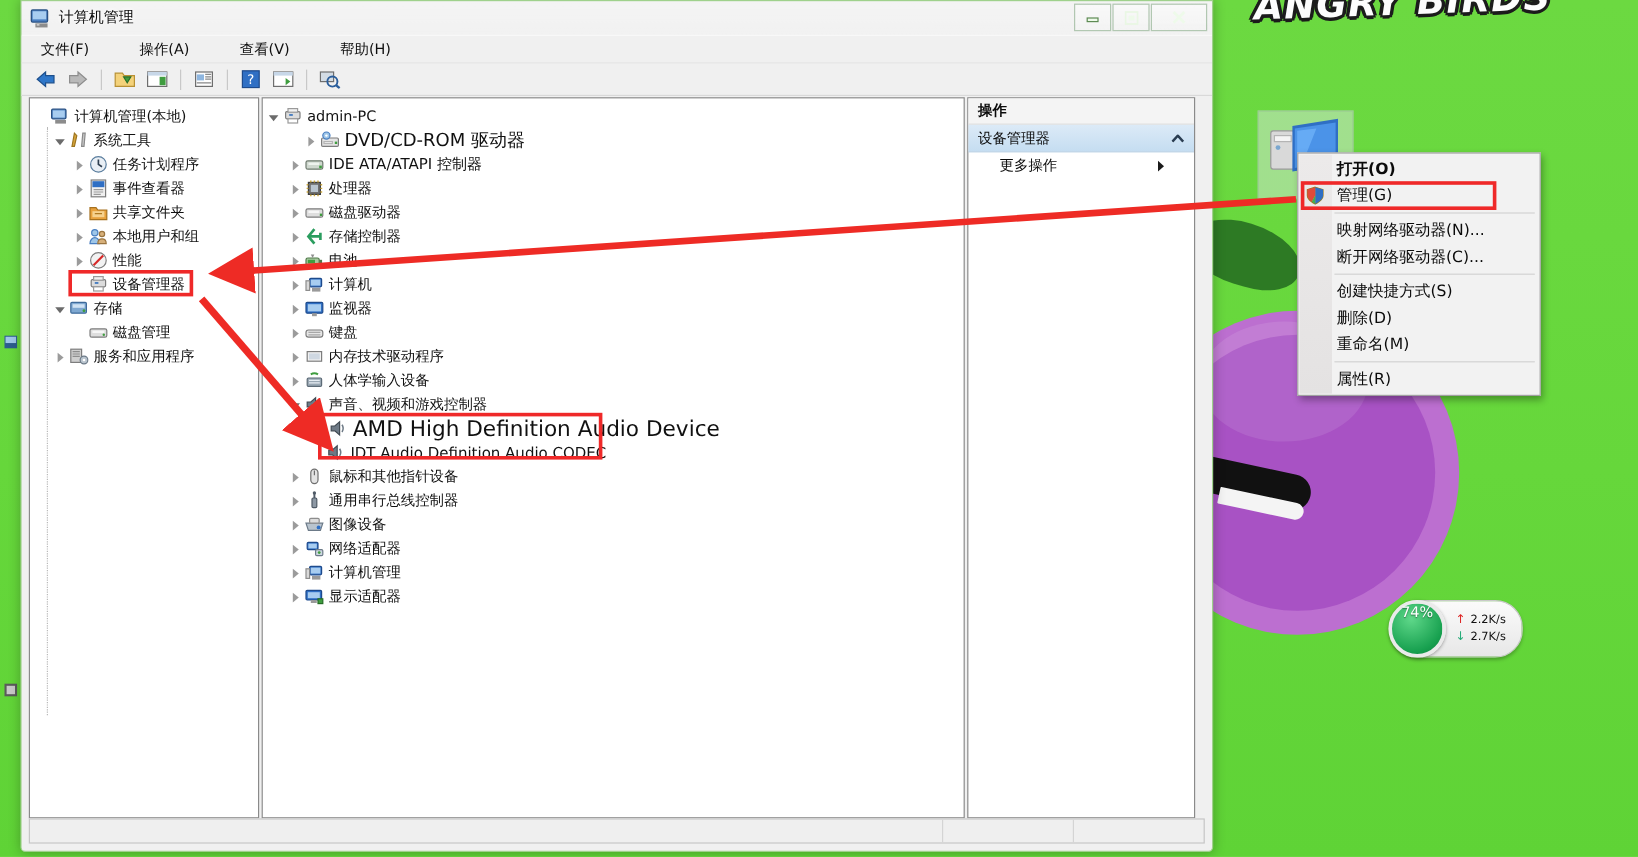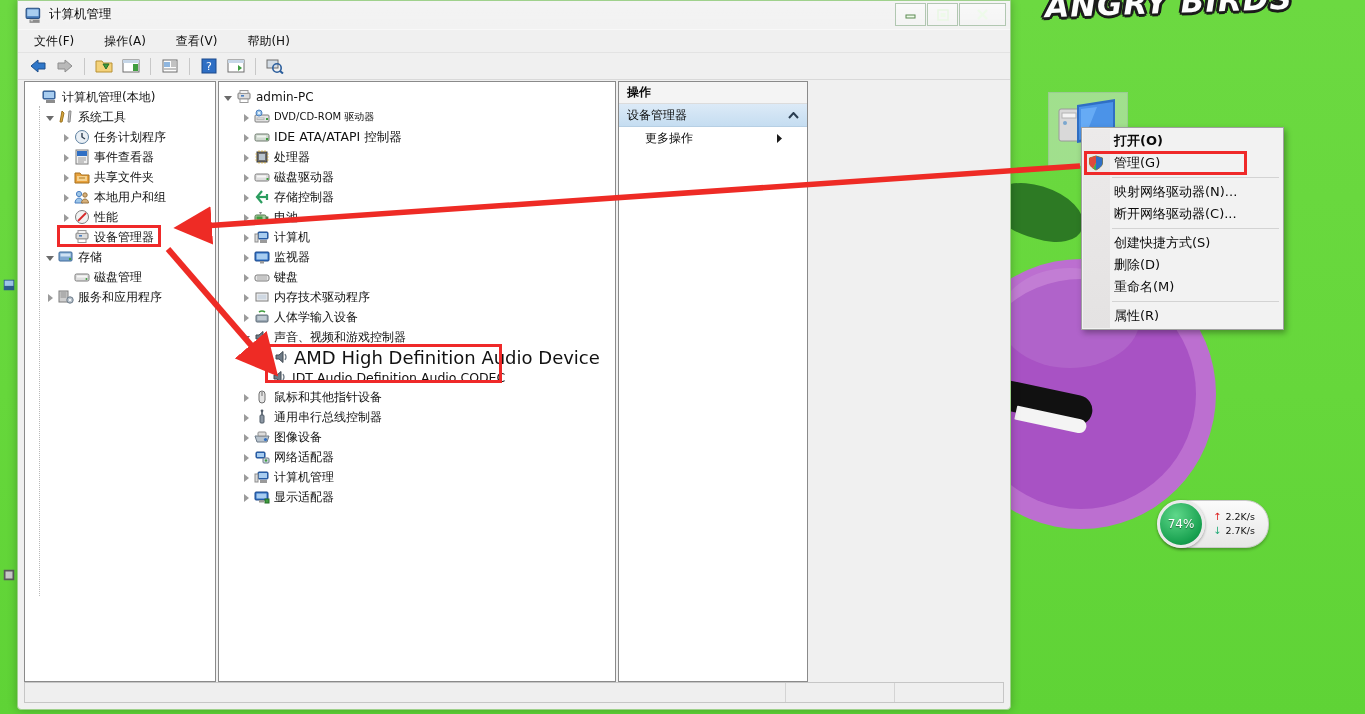--- a/index.html
+++ b/index.html
@@ -51,30 +51,30 @@
   #title-text{position:absolute;left:31px;top:5px;font-size:12.5px;color:#0b0b0b;
      font-family:"DejaVu Sans",sans-serif;text-shadow:0 0 4px #fff,0 0 6px #fff;}
   .winbtns{position:absolute;right:4px;top:2px;display:flex;}
   .winbtn{width:29px;height:21px;margin-left:1px;border:1px solid rgba(120,160,120,.55);
      background:linear-gradient(180deg,rgba(255,255,255,.45),rgba(255,255,255,.12));
      display:flex;align-items:center;justify-content:center;font-size:11px;color:#eaf6e6;
      font-family:"DejaVu Sans",sans-serif;}
   .winbtn.close{width:45px;}
   
   #menubar{height:22px;background:#f0f0f0;border-bottom:1px solid #e3e3e3;
-     display:flex;align-items:center;padding-left:12px;}
+     display:flex;align-items:center;padding-left:12px;gap:12px;}
   #menubar .mi{font-size:12px;color:#0f0f0f;margin-right:22px;padding:2px 4px;
      font-family:"DejaVu Sans",sans-serif;cursor:default;}
   
   #toolbar{height:26px;background:#f0f0f0;border-bottom:1px solid #d9d9d9;
      display:flex;align-items:center;padding-left:8px;gap:3px;}
   .tbtn{width:24px;height:22px;display:flex;align-items:center;justify-content:center;}
   .tsep{width:1px;height:17px;background:#c8c8c8;margin:0 4px;}
   
-  #content{position:absolute;left:6px;top:80px;width:784px;height:601px;display:flex;}
+  #content{position:absolute;left:6px;top:80px;width:972px;height:601px;display:flex;}
   .pane{background:#fff;border:1px solid #8a8a8a;box-sizing:border-box;}
   #left-pane{width:192px;}
   #mid-pane{flex:1;margin-left:2px;}
   #right-pane{width:190px;margin-left:2px;}
   
   .tree{padding:5px 0 0 0;font-size:12px;color:#111;font-family:"DejaVu Sans",sans-serif;
      user-select:none;}
   .trow{height:20px;display:flex;align-items:center;white-space:nowrap;position:relative;}
   .exp{width:11px;height:11px;display:inline-block;margin-right:2px;position:relative;flex:0 0 auto;}
   .exp.closed::before{content:"";position:absolute;left:3px;top:2px;border-left:5px solid #9b9b9b;
@@ -110,21 +110,21 @@
   
   .redbox{position:absolute;border:3px solid #ef2929;box-sizing:border-box;}
   .ann-svg{position:absolute;left:0;top:0;width:1365px;height:714px;pointer-events:none;}
   
   #netmeter{position:absolute;left:1159px;top:500px;width:108px;height:46px;
      background:linear-gradient(180deg,#fbfbfb,#e7e7e7);border-radius:23px;
      border:1px solid #c9c9c9;box-shadow:0 2px 3px rgba(0,0,0,.25);display:flex;align-items:center;}
   #nm-ring{width:48px;height:48px;border-radius:50%;margin-left:-3px;margin-top:-1px;
      background:radial-gradient(circle at 38% 30%,#5fd88a,#17a04f 70%,#0d7a3b 100%);
      border:3px solid #eaeaea;box-shadow:0 1px 3px rgba(0,0,0,.35);
-     display:flex;align-items:center;justify-content:center;box-sizing:border-box;}
+     display:flex;justify-content:center;box-sizing:border-box;}
   #nm-pct{font-size:12px;color:#fff;font-family:"DejaVu Sans",sans-serif;
      text-shadow:0 1px 1px rgba(0,0,0,.45);}
   #nm-rows{margin-left:8px;font-size:9.5px;color:#111;font-family:"DejaVu Sans",sans-serif;
      line-height:14px;}
   .nm-row{display:flex;align-items:center;gap:4px;white-space:nowrap;}
   .nm-row .ar{font-size:10px;}
   .up{color:#d22}.dn{color:#2a7}
 </style>
 </head>
 <body>
@@ -380,21 +380,21 @@
           <div class="trow" style="padding-left:4px">
             <span class="exp open"></span>
             <svg class="ticon" viewBox="0 0 16 16">
               <rect x="2" y="4" width="12" height="6" rx="1" fill="#dcdcdc" stroke="#7d7d7d"></rect>
               <rect x="4" y="1.5" width="8" height="3" fill="#f2f2f2" stroke="#9a9a9a"></rect>
               <rect x="4" y="10" width="8" height="3.5" fill="#fff" stroke="#9a9a9a"></rect>
               <rect x="5" y="6" width="3" height="1.6" fill="#4a7fc1"></rect>
             </svg>
             <span>admin-PC</span>
           </div>
-          <div class="trow" style="padding-left:22px;font-size:10px">
+          <div class="trow" style="padding-left:35px;font-size:15px">
             <span class="exp closed"></span>
             <svg class="ticon" viewBox="0 0 16 16">
               <rect x="1" y="6" width="14" height="7" rx="1" fill="#e4e4e4" stroke="#7d7d7d"></rect>
               <circle cx="5" cy="4" r="3" fill="#9ec6e8" stroke="#4a7fc1"></circle>
               <circle cx="5" cy="4" r="1" fill="#fff"></circle>
               <rect x="3" y="9" width="7" height="1.6" fill="#fafafa" stroke="#b4b4b4"></rect>
               <rect x="12" y="9" width="2" height="2" fill="#3f9d3f"></rect>
             </svg>
             <span>DVD/CD-ROM 驱动器</span>
           </div>

